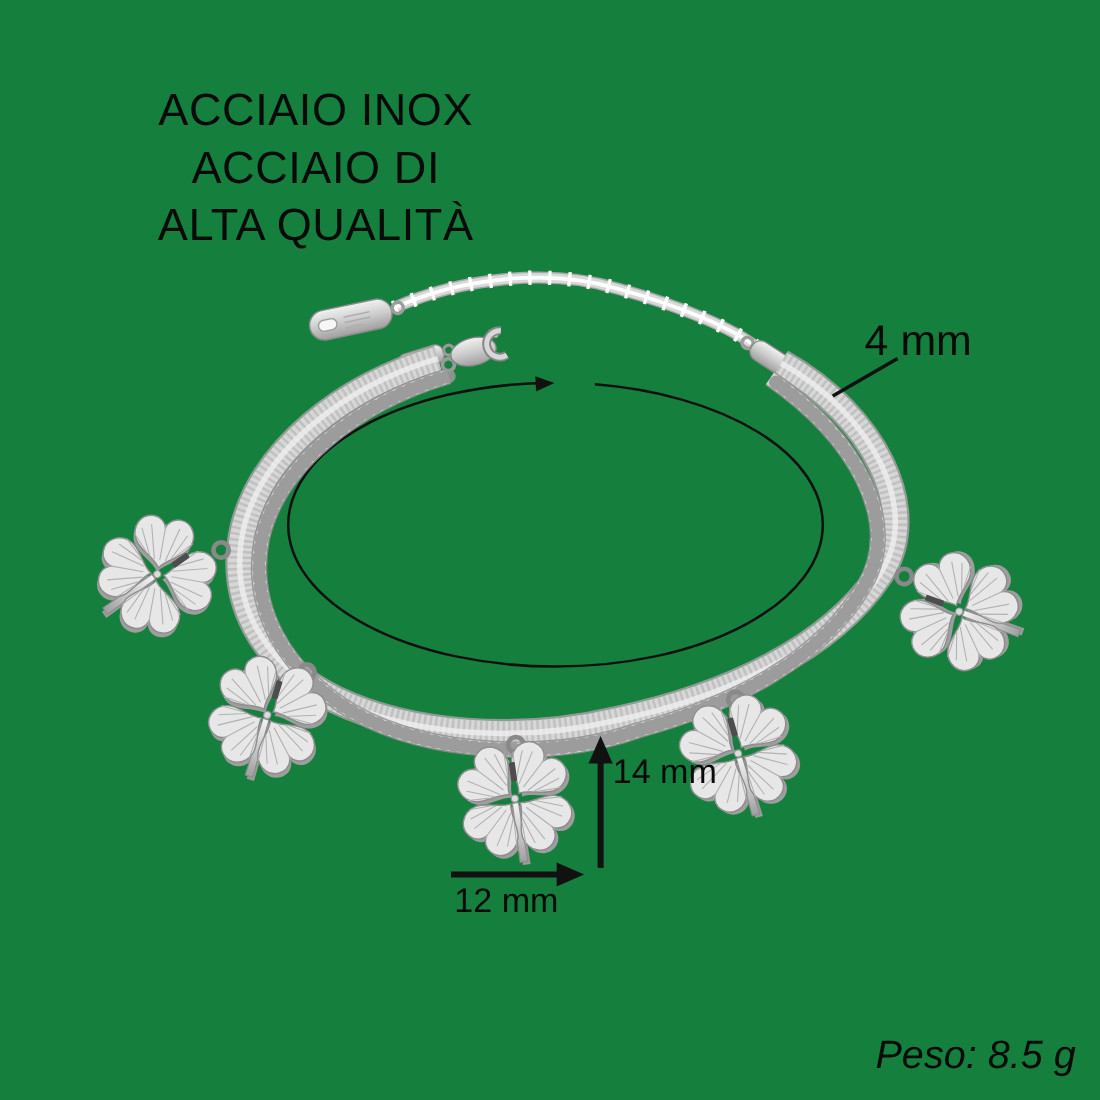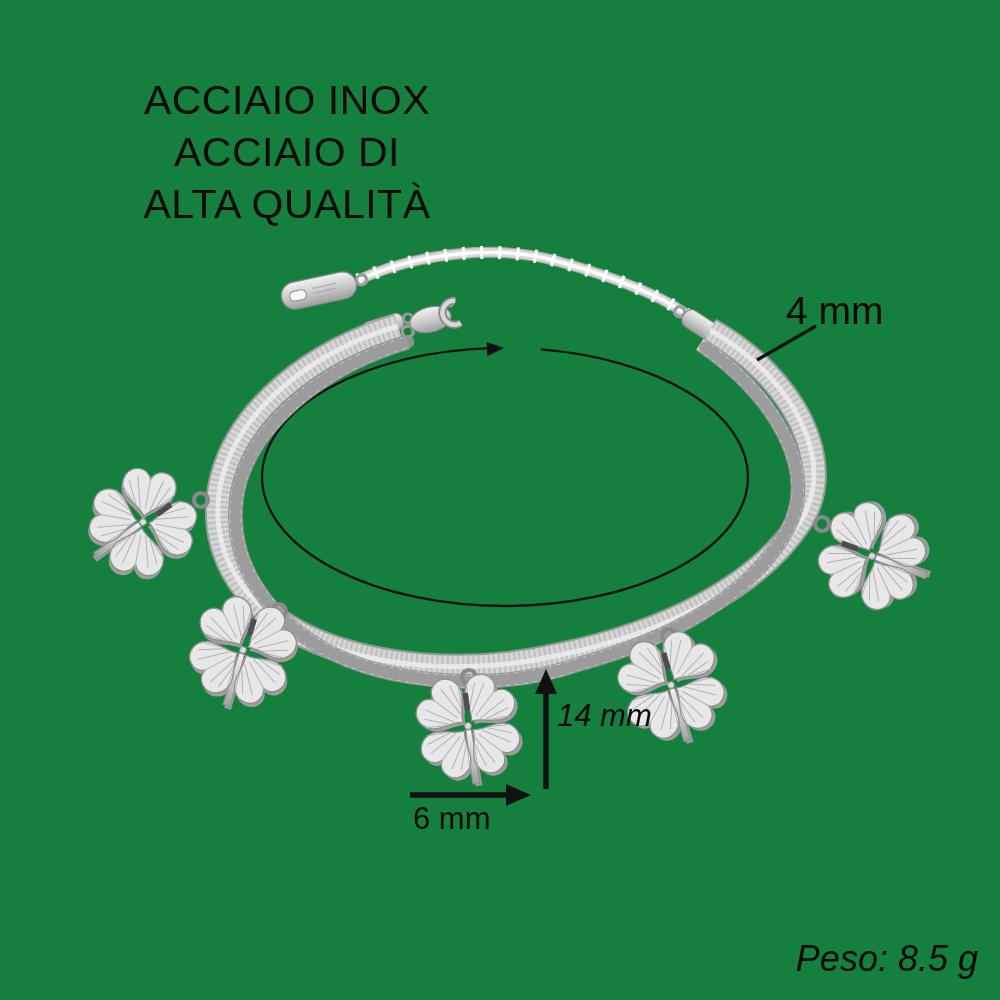--- a/index.html
+++ b/index.html
@@ -8,21 +8,21 @@
     font-family:"Liberation Sans", sans-serif;color:#0a0a0a;overflow:hidden;
   }
   .stage svg{position:absolute;left:0;top:0;}
   .label{position:absolute;white-space:nowrap;color:#0a0a0a;}
   .material-title{
     left:85px;top:74px;width:404px;text-align:center;
     font-size:41px;line-height:52px;letter-spacing:.5px;
   }
   .chain-width{left:786px;top:289px;font-size:39px;}
   .length-label{left:340px;top:454px;width:330px;text-align:center;font-size:43px;word-spacing:9px;}
-  .charm-height{left:557px;top:698px;font-size:31px;font-style:italic;}
+  .charm-height{left:557px;top:684px;font-size:31px;}
   .charm-width{left:413px;top:801px;font-size:31px;}
   .weight{left:783px;top:938px;width:195px;text-align:right;font-size:36px;font-style:italic;}
 </style>
 </head>
 <body>
 
 <div class="stage">
 
   <svg width="1000" height="1000" viewBox="0 0 1000 1000">
     <defs>
@@ -137,16 +137,16 @@
     </g>
   </svg>
 
   <div class="label material-title">
     <div>ACCIAIO INOX</div>
     <div>ACCIAIO DI</div>
     <div>ALTA QUALITÀ</div>
   </div>
   <div class="label chain-width">4 mm</div>
   <div class="label charm-height">14 mm</div>
-  <div class="label charm-width">6 mm</div>
+  <div class="label charm-width">12 mm</div>
   <div class="label weight">Peso: 8.5 g</div>
 
 </div>
 
 </body></html>

